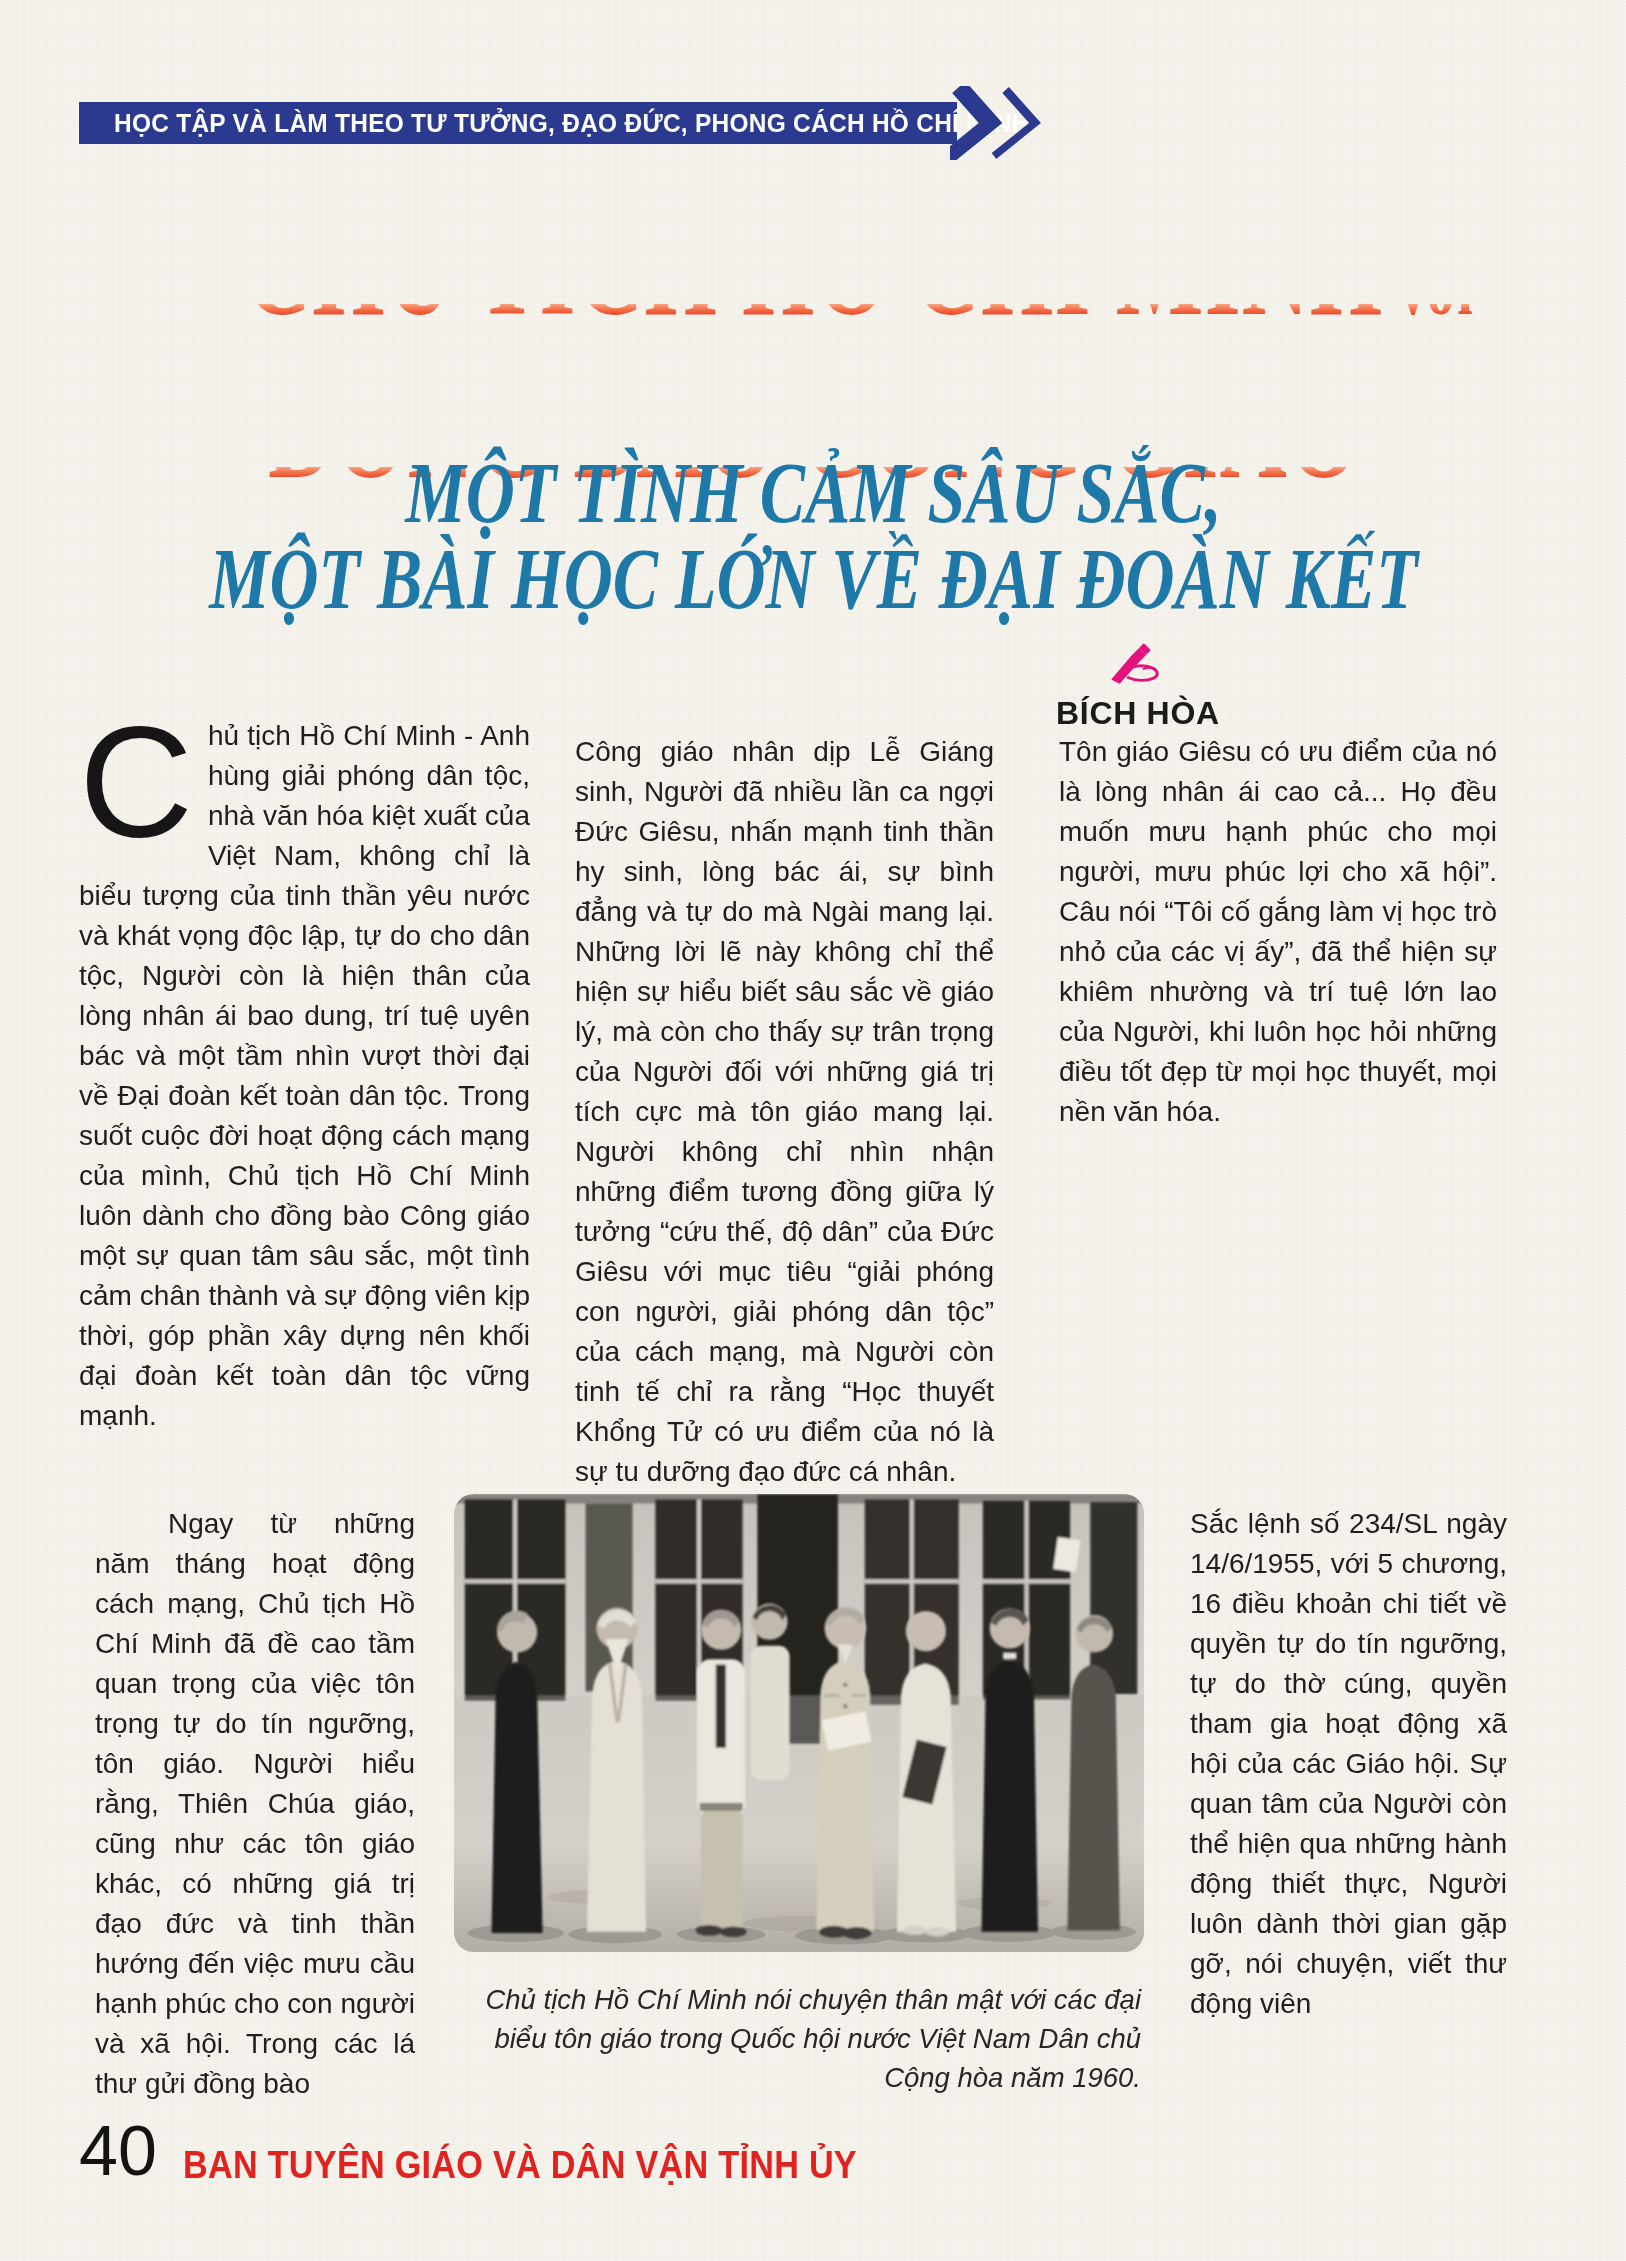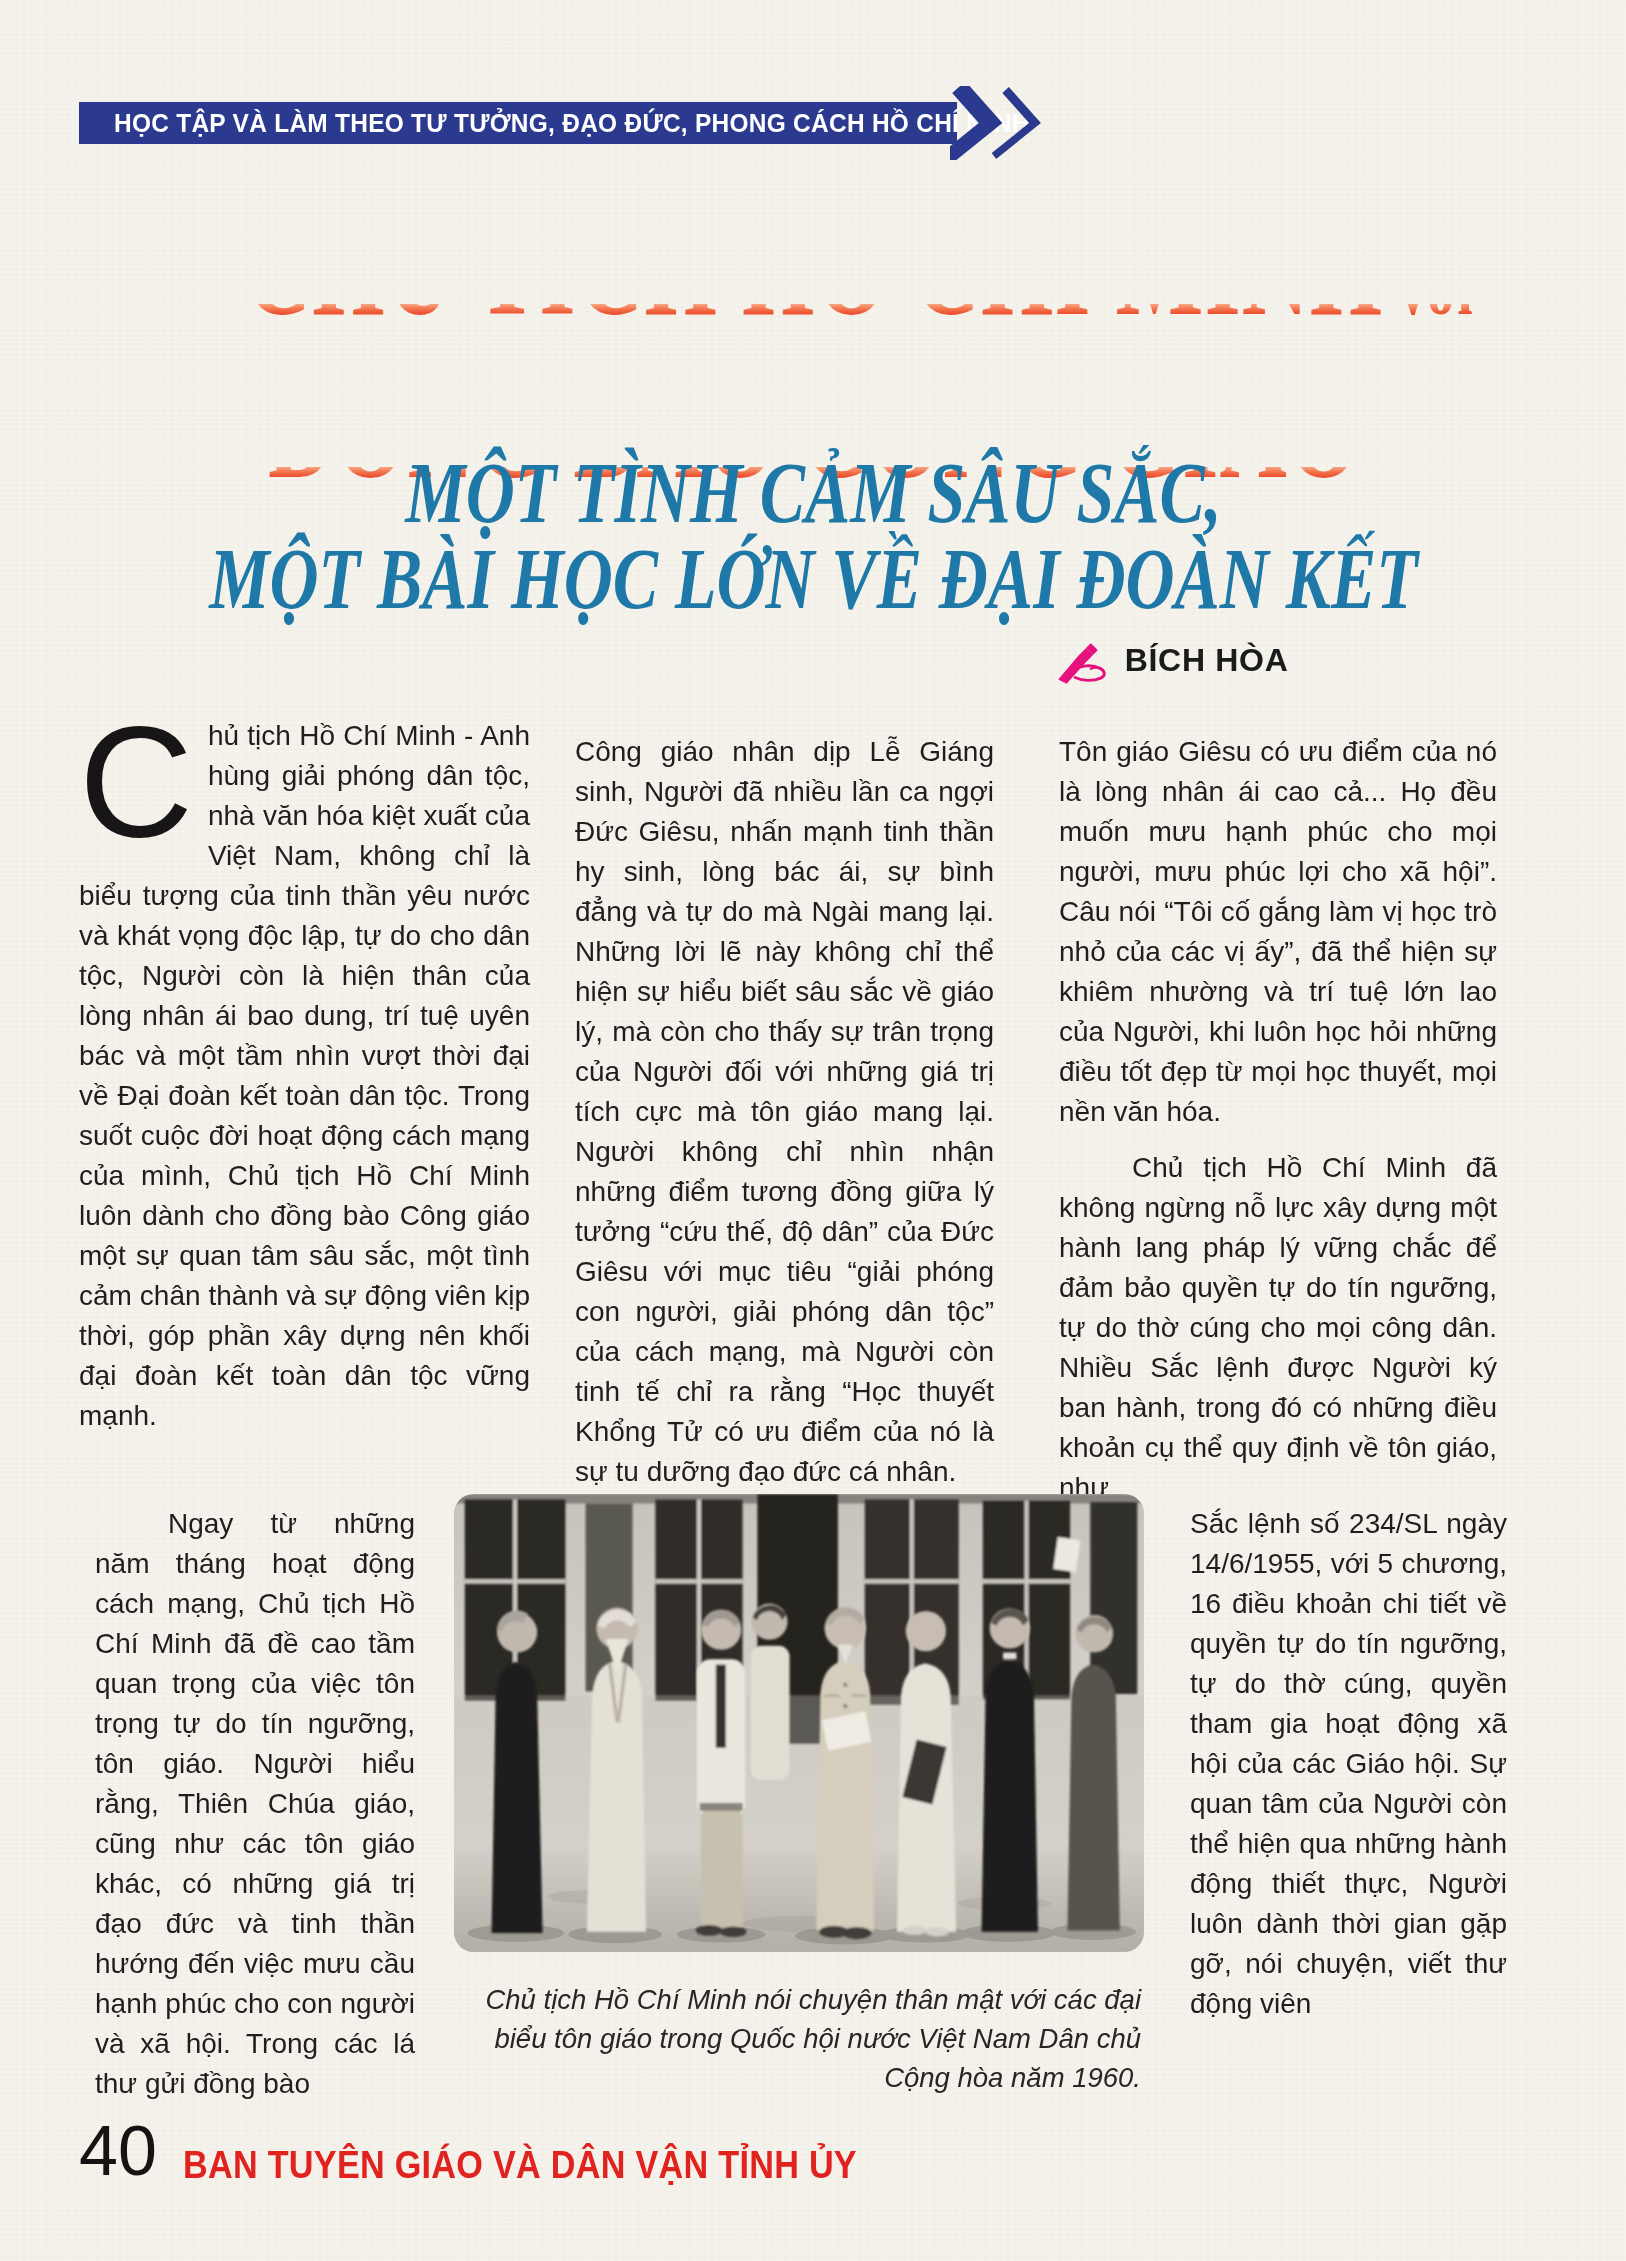--- a/index.html
+++ b/index.html
@@ -42,21 +42,21 @@
   .t-small{font-size:79px;margin-left:23px;}
   .subtitle{
     position:absolute;left:0;width:100%;text-align:center;white-space:nowrap;
     font-family:"Liberation Serif", serif;font-style:italic;font-weight:bold;
     color:#1e79a8;font-size:87px;line-height:1;
     transform:scaleX(.78);transform-origin:center;
   }
   .s1{top:449px;}
   .s2{top:535px;}
   
-  .author{position:absolute;left:1056px;top:642px;display:flex;gap:10.7px;}
+  .author{position:absolute;left:1056px;top:642px;display:flex;align-items:center;gap:10.7px;flex-direction:column;}
   .author-name{font-size:32px;font-weight:bold;color:#1b1b1b;letter-spacing:0.7px;}
   
   .body-col{
     position:absolute;font-size:28px;line-height:40px;color:#211d1e;
     text-align:justify;
   }
   .body-col p{margin:16px;}
   .indent{text-indent:73px;}
   .col1a{left:79px;top:716px;width:451px;}
   .col2 {left:559px;top:716px;width:451px;}
@@ -123,21 +123,20 @@
   </div>
 
   <div class="body-col col1a">
     <span class="dropcap">C</span><span>hủ tịch Hồ Chí Minh - Anh hùng giải phóng dân tộc, nhà văn hóa kiệt xuất của Việt Nam, không chỉ là biểu tượng của tinh thần yêu nước và khát vọng độc lập, tự do cho dân tộc, Người còn là hiện thân của lòng nhân ái bao dung, trí tuệ uyên bác và một tầm nhìn vượt thời đại về Đại đoàn kết toàn dân tộc. Trong suốt cuộc đời hoạt động cách mạng của mình, Chủ tịch Hồ Chí Minh luôn dành cho đồng bào Công giáo một sự quan tâm sâu sắc, một tình cảm chân thành và sự động viên kịp thời, góp phần xây dựng nên khối đại đoàn kết toàn dân tộc vững mạnh.</span>
   </div>
   <div class="body-col col2">
     <p>Công giáo nhân dịp Lễ Giáng sinh, Người đã nhiều lần ca ngợi Đức Giêsu, nhấn mạnh tinh thần hy sinh, lòng bác ái, sự bình đẳng và tự do mà Ngài mang lại. Những lời lẽ này không chỉ thể hiện sự hiểu biết sâu sắc về giáo lý, mà còn cho thấy sự trân trọng của Người đối với những giá trị tích cực mà tôn giáo mang lại. Người không chỉ nhìn nhận những điểm tương đồng giữa lý tưởng “cứu thế, độ dân” của Đức Giêsu với mục tiêu “giải phóng con người, giải phóng dân tộc” của cách mạng, mà Người còn tinh tế chỉ ra rằng “Học thuyết Khổng Tử có ưu điểm của nó là sự tu dưỡng đạo đức cá nhân.</p>
   </div>
   <div class="body-col col3a">
     <p>Tôn giáo Giêsu có ưu điểm của nó là lòng nhân ái cao cả... Họ đều muốn mưu hạnh phúc cho mọi người, mưu phúc lợi cho xã hội”. Câu nói “Tôi cố gắng làm vị học trò nhỏ của các vị ấy”, đã thể hiện sự khiêm nhường và trí tuệ lớn lao của Người, khi luôn học hỏi những điều tốt đẹp từ mọi học thuyết, mọi nền văn hóa.</p>
-    <p class="indent">Chủ tịch Hồ Chí Minh đã không ngừng nỗ lực xây dựng một hành lang pháp lý vững chắc để đảm bảo quyền tự do tín ngưỡng, tự do thờ cúng cho mọi công dân. Nhiều Sắc lệnh được Người ký ban hành, trong đó có những điều khoản cụ thể quy định về tôn giáo, như</p>
   </div>
   <div class="body-col col1b">
     <p class="indent">Ngay từ những năm tháng hoạt động cách mạng, Chủ tịch Hồ Chí Minh đã đề cao tầm quan trọng của việc tôn trọng tự do tín ngưỡng, tôn giáo. Người hiểu rằng, Thiên Chúa giáo, cũng như các tôn giáo khác, có những giá trị đạo đức và tinh thần hướng đến việc mưu cầu hạnh phúc cho con người và xã hội. Trong các lá thư gửi đồng bào</p>
   </div>
   <div class="body-col col3b">
     <p>Sắc lệnh số 234/SL ngày 14/6/1955, với 5 chương, 16 điều khoản chi tiết về quyền tự do tín ngưỡng, tự do thờ cúng, quyền tham gia hoạt động xã hội của các Giáo hội. Sự quan tâm của Người còn thể hiện qua những hành động thiết thực, Người luôn dành thời gian gặp gỡ, nói chuyện, viết thư động viên</p>
   </div>
 
   <div class="photo">
     <svg width="690" height="458" viewBox="0 0 1028 682">

